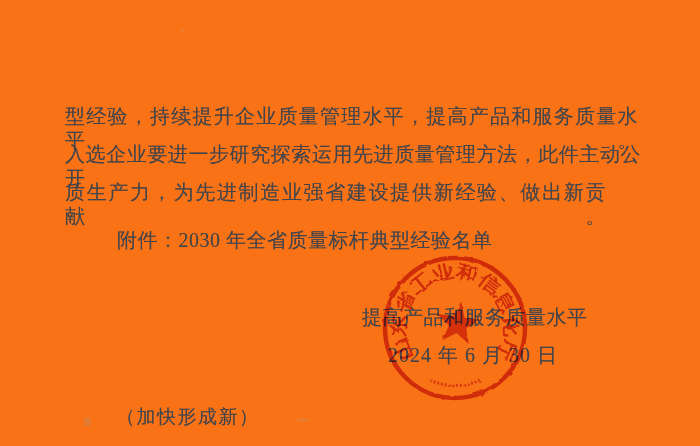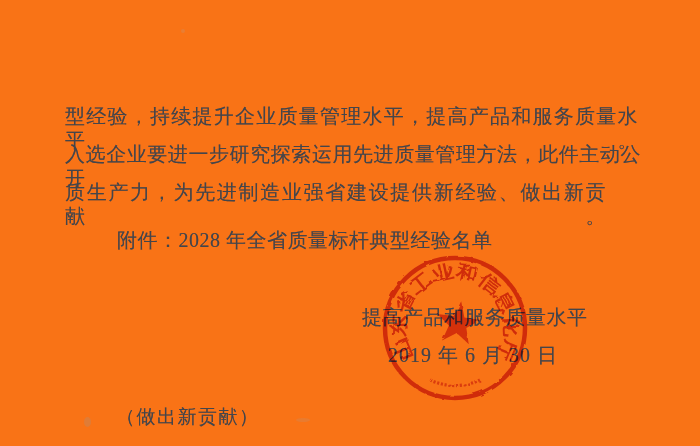--- a/index.html
+++ b/index.html
@@ -63,27 +63,27 @@
 </style>
 </head>
 <body>
 
 <div class="page">
 
   <p id="line1" class="txt body-line">型经验，持续提升企业质量管理水平，提高产品和服务质量水平。</p>
   <p id="line2" class="txt body-line">入选企业要进一步研究探索运用先进质量管理方法，此件主动公开</p>
   <p id="line3" class="txt body-line">质生产力，为先进制造业强省建设提供新经验、做出新贡献。</p>
 
-  <div id="attachment" class="txt">附件：2028 年全省质量标杆典型经验名单</div>
+  <div id="attachment" class="txt">附件：2030 年全省质量标杆典型经验名单</div>
 
   <div id="signature" class="txt">提高产品和服务质量水平</div>
 
-  <div id="issue-date" class="txt">2019 年 6 月 30 日</div>
+  <div id="issue-date" class="txt">2024 年 6 月 30 日</div>
 
-  <div id="note" class="txt">（做出新贡献）</div>
+  <div id="note" class="txt">（加快形成新）</div>
 
   <svg class="seal" viewBox="-80 -80 160 160">
     <defs>
       <filter id="stampRough" x="-20%" y="-20%" width="140%" height="140%">
         <feTurbulence type="fractalNoise" baseFrequency="0.12" numOctaves="2" result="n"></feTurbulence>
         <feDisplacementMap in="SourceGraphic" in2="n" scale="3"></feDisplacementMap>
       </filter>
       <path id="sealArcPath" d="M -40.96 28.7 A 50 50 0 1 1 40.96 28.7" fill="none"></path>
     </defs>
     <g filter="url(#stampRough)">

